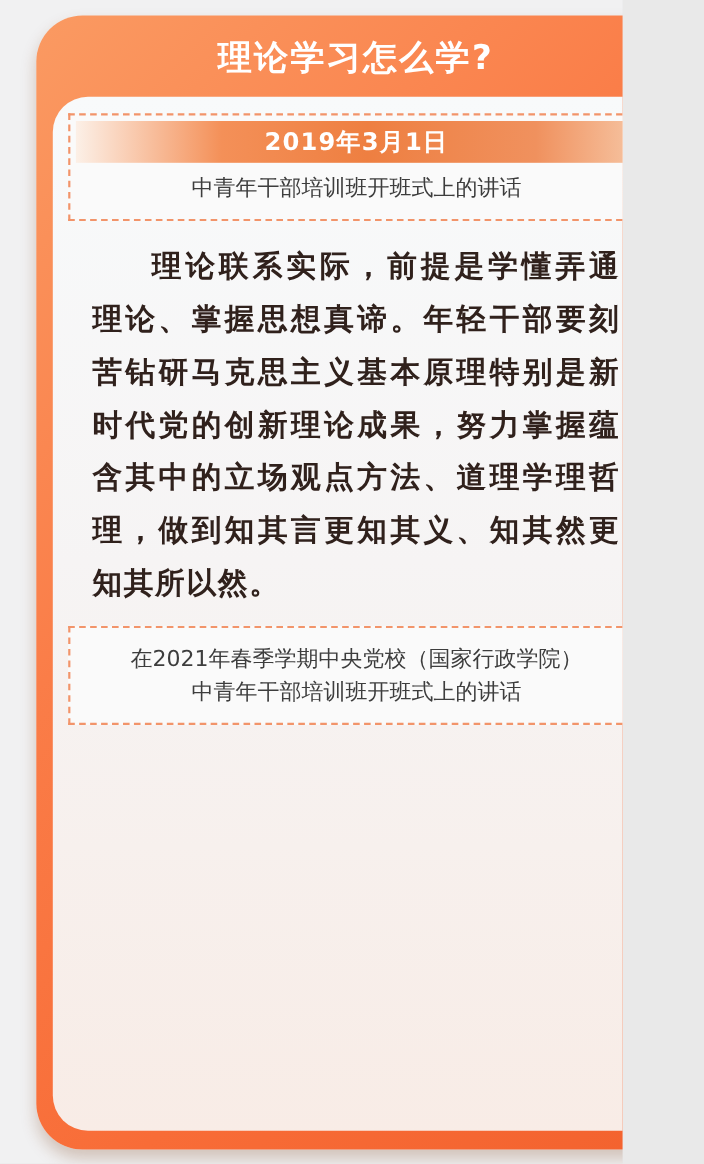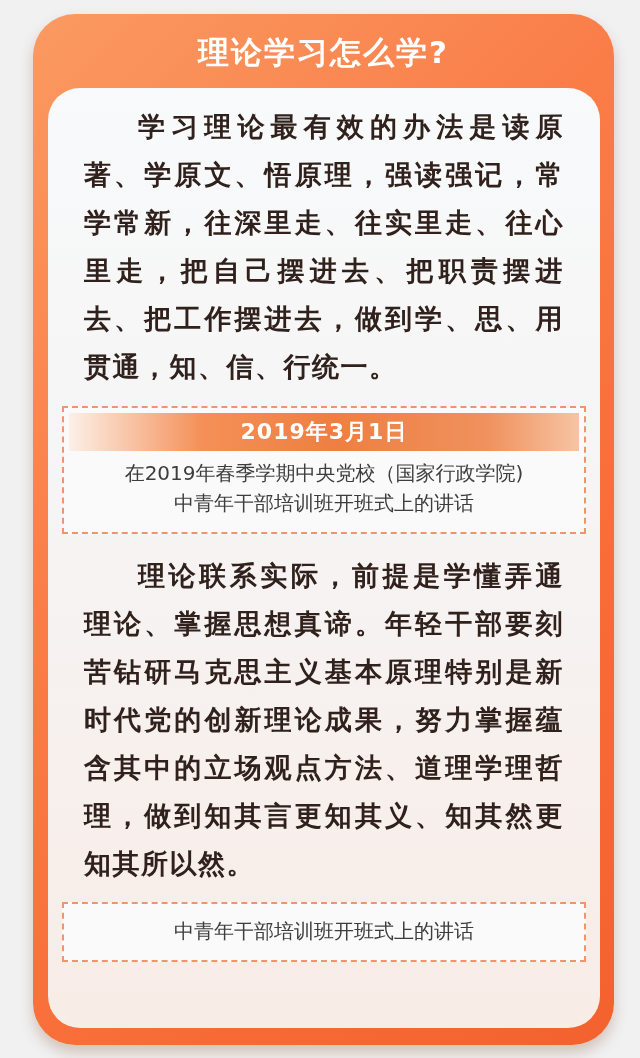--- a/index.html
+++ b/index.html
@@ -1,19 +1,19 @@
 <!DOCTYPE html>
 <html><head>
 <meta charset="utf-8">
 <style>
   * { margin: 0; padding: 0; box-sizing: border-box; }
   html, body { background: #e9e9e9; }
   .page {
     position: relative;
-    width: 640px;
+    width: 566px;
     height: 1058px;
     background: #f1f1f2;
     overflow: hidden;
     font-family: "DejaVu Sans", sans-serif;
   }
   .frame {
     position: absolute;
     left: 33px;
     top: 14px;
     width: 581px;
@@ -87,33 +87,32 @@
 </style>
 </head>
 <body>
 
 <div class="page">
   <div class="frame">
     <div class="frame-title">理论学习怎么学?</div>
 
     <div class="card">
 
-      <p class="para para-1">学习理论最有效的办法是读原著、学原文、悟原理，强读强记，常学常新，往深里走、往实里走、往心里走，把自己摆进去、把职责摆进去、把工作摆进去，做到学、思、用贯通，知、信、行统一。</p>
 
       <div class="badge">
         <div class="badge-date">2019年3月1日</div>
         <div class="badge-source">
-          <div>在2019年春季学期中央党校（国家行政学院)</div>
           <div>中青年干部培训班开班式上的讲话</div>
         </div>
       </div>
 
       <p class="para para-2">理论联系实际，前提是学懂弄通理论、掌握思想真谛。年轻干部要刻苦钻研马克思主义基本原理特别是新时代党的创新理论成果，努力掌握蕴含其中的立场观点方法、道理学理哲理，做到知其言更知其义、知其然更知其所以然。</p>
 
       <div class="badge">
         <div class="badge-source">
+          <div>在2021年春季学期中央党校（国家行政学院）</div>
           <div>中青年干部培训班开班式上的讲话</div>
         </div>
       </div>
 
     </div>
   </div>
 </div>
 
 </body></html>

